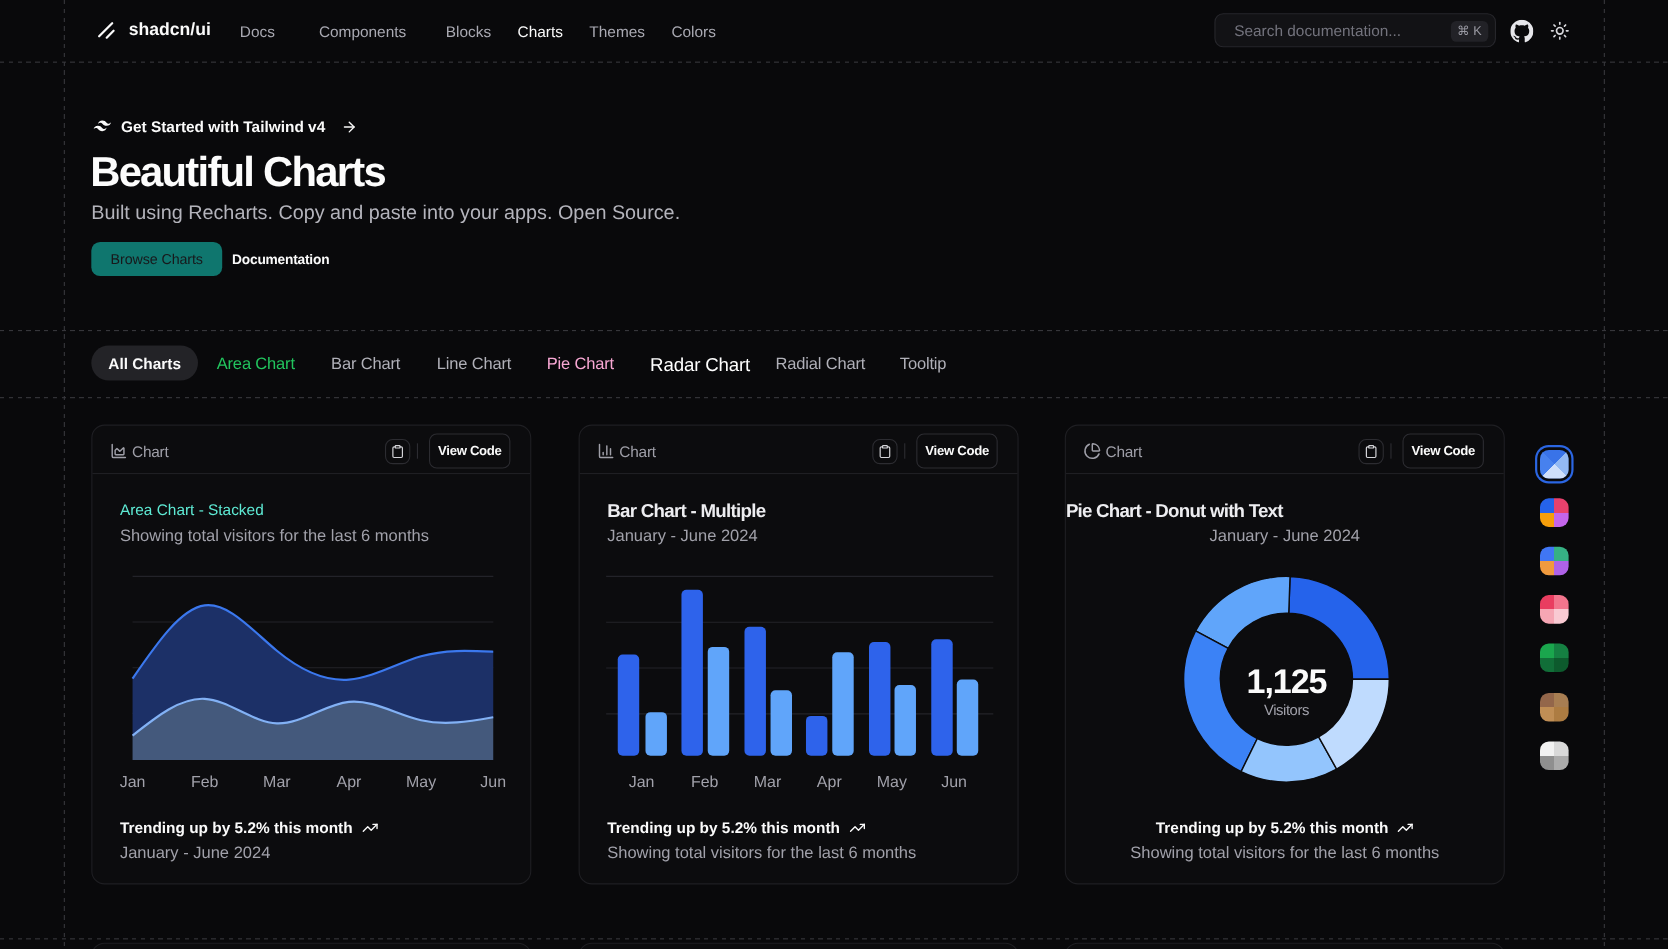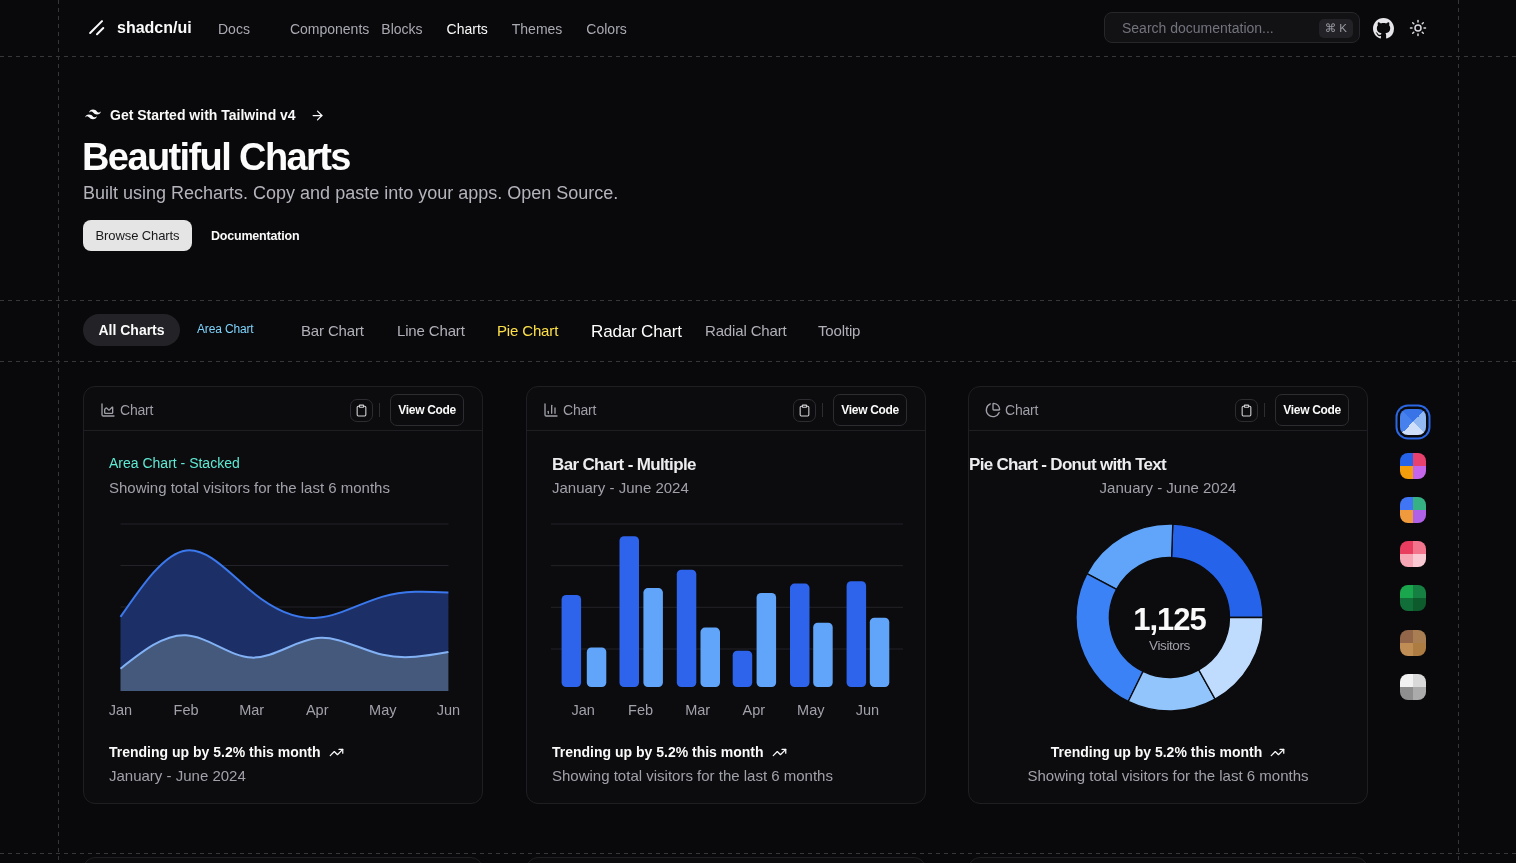--- a/index.html
+++ b/index.html
@@ -31,21 +31,21 @@
 <div class="hdash" style="top:361px"></div>
 <div class="hdash" style="top:853px"></div>
 
 <div class="abs" style="left:0;top:0;width:1516px;height:56px">
   <svg class="abs" style="left:87px;top:18px" width="20" height="20" viewBox="0 0 256 256">
     <line x1="208" y1="128" x2="128" y2="208" stroke="#fafafa" stroke-width="26" stroke-linecap="round"></line>
     <line x1="192" y1="40" x2="40" y2="192" stroke="#fafafa" stroke-width="26" stroke-linecap="round"></line>
   </svg>
   <div class="abs" style="left:117px;top:19px;font-size:16px;font-weight:700;color:#fafafa">shadcn/ui</div>
   <div class="abs nav" style="left:218px;top:21px;font-size:14px;color:#a9a9b2">
-    <span style="margin-right:40px">Docs</span><span style="margin-right:12px">Components</span><span style="margin-right:24px">Blocks</span><span style="margin-right:24px;color:#fafafa">Charts</span><span style="margin-right:24px">Themes</span><span>Colors</span>
+    <span style="margin-right:40px">Docs</span><span style="margin-right:36px">Components</span><span style="margin-right:24px">Blocks</span><span style="margin-right:24px;color:#fafafa">Charts</span><span style="margin-right:24px">Themes</span><span>Colors</span>
   </div>
 
   <div class="abs" style="left:1104px;top:12px;width:256px;height:31px;background:#121215;border:1px solid #26262b;border-radius:8px">
     <div class="abs" style="left:17px;top:6.5px;font-size:14px;color:#73737d">Search documentation...</div>
     <div class="abs" style="right:6px;top:5.5px;height:19px;background:#222227;border-radius:5px;padding:0 6px;display:flex;align-items:center;color:#9b9ba4;font-size:11.5px">⌘&nbsp;K</div>
   </div>
 
   <svg class="abs" style="left:1373px;top:18px" width="21" height="21" viewBox="0 0 16 16" fill="#e6e6ea">
     <path d="M8 0C3.58 0 0 3.58 0 8c0 3.54 2.29 6.53 5.47 7.59.4.07.55-.17.55-.38 0-.19-.01-.82-.01-1.49-2.01.37-2.53-.49-2.69-.94-.09-.23-.48-.94-.82-1.13-.28-.15-.68-.52-.01-.53.63-.01 1.08.58 1.23.82.72 1.21 1.87.87 2.33.66.07-.52.28-.87.51-1.07-1.78-.2-3.64-.89-3.64-3.95 0-.87.31-1.59.82-2.15-.08-.2-.36-1.02.08-2.12 0 0 .67-.21 2.2.82.64-.18 1.32-.27 2-.27.68 0 1.36.09 2 .27 1.53-1.04 2.2-.82 2.2-.82.44 1.1.16 1.92.08 2.12.51.56.82 1.27.82 2.15 0 3.07-1.87 3.75-3.65 3.95.29.25.54.73.54 1.48 0 1.07-.01 1.93-.01 2.2 0 .21.15.46.55.38A8.012 8.012 0 0 0 16 8c0-4.42-3.58-8-8-8z"></path>
   </svg>
@@ -66,28 +66,28 @@
 <svg class="abs" style="left:85px;top:109px" width="16" height="11" viewBox="0 0 54 33" fill="#fafafa">
   <path d="M27 0c-7.2 0-11.7 3.6-13.5 10.8 2.7-3.6 5.85-4.95 9.45-4.05 2.054.513 3.522 2.004 5.147 3.653C30.744 13.09 33.808 16.2 40.5 16.2c7.2 0 11.7-3.6 13.5-10.8-2.7 3.6-5.85 4.95-9.45 4.05-2.054-.513-3.522-2.004-5.147-3.653C36.756 3.11 33.692 0 27 0zM13.5 16.2C6.3 16.2 1.8 19.8 0 27c2.7-3.6 5.85-4.95 9.45-4.05 2.054.514 3.522 2.004 5.147 3.653C17.244 29.29 20.308 32.4 27 32.4c7.2 0 11.7-3.6 13.5-10.8-2.7 3.6-5.85 4.95-9.45 4.05-2.054-.513-3.522-2.004-5.147-3.653C23.256 19.31 20.192 16.2 13.5 16.2z"></path>
 </svg>
 <div class="abs" style="left:110px;top:107px;font-size:14px;font-weight:600;color:#fafafa">Get Started with Tailwind v4</div>
 <svg class="abs" style="left:310px;top:108px" width="15" height="15" viewBox="0 0 24 24" fill="none" stroke="#fafafa" stroke-width="2" stroke-linecap="round" stroke-linejoin="round">
   <path d="M5 12h14"></path>
     <path d="m12 5 7 7-7 7"></path>
 </svg>
 <div class="abs" style="left:82px;top:136px;font-size:38px;font-weight:800;letter-spacing:-1.6px;color:#fcfcfc">Beautiful Charts</div>
 <div class="abs" style="left:83px;top:183px;font-size:18px;color:#b4b4bc">Built using Recharts. Copy and paste into your apps. Open Source.</div>
-<div class="abs" style="left:83px;top:220px;width:109px;height:31px;background:#e5e5e5;border-radius:8px;display:flex;align-items:center;justify-content:center;font-size:13px;font-weight:500;letter-spacing:-0.1px;color:#18181b">Browse Charts</div>
+<div class="abs" style="left:83px;top:220px;width:119px;height:31px;background:#0f766e;border-radius:8px;display:flex;align-items:center;justify-content:center;font-size:13px;font-weight:500;letter-spacing:-0.1px;color:#18181b">Browse Charts</div>
 <div class="abs" style="left:211px;top:220px;height:31px;display:flex;align-items:center;font-size:12.5px;font-weight:600;letter-spacing:-0.2px;color:#fafafa">Documentation</div>
 
 <div class="abs" style="left:83px;top:314px;width:97px;height:32px;background:#232327;border-radius:16px;display:flex;align-items:center;justify-content:center;font-size:14px;font-weight:600;color:#fafafa">All Charts</div>
-<div class="abs tabtxt" style="left:197px;top:322px;font-size:12px;letter-spacing:-0.15px;color:#7dd3fc">Area Chart</div>
+<div class="abs tabtxt" style="left:197px;top:322px;font-size:15px;letter-spacing:-0.15px;color:#22c55e">Area Chart</div>
 <div class="abs tabtxt" style="left:301px;top:322px;font-size:15px;letter-spacing:-0.15px;color:#b0b0b8">Bar Chart</div>
 <div class="abs tabtxt" style="left:397px;top:322px;font-size:15px;letter-spacing:-0.15px;color:#b0b0b8">Line Chart</div>
-<div class="abs tabtxt" style="left:497px;top:322px;font-size:15px;letter-spacing:-0.15px;color:#fde047">Pie Chart</div>
+<div class="abs tabtxt" style="left:497px;top:322px;font-size:15px;letter-spacing:-0.15px;color:#f9a8d4">Pie Chart</div>
 <div class="abs tabtxt" style="left:591px;top:322px;font-size:17px;letter-spacing:-0.15px;color:#ffffff">Radar Chart</div>
 <div class="abs tabtxt" style="left:705px;top:322px;font-size:15px;letter-spacing:-0.15px;color:#b0b0b8">Radial Chart</div>
 <div class="abs tabtxt" style="left:818px;top:322px;font-size:15px;letter-spacing:-0.15px;color:#b0b0b8">Tooltip</div>
 
 <div class="card" style="left:83px">
   <div class="chead">
     <svg width="16" height="16" viewBox="0 0 24 24" fill="none" stroke="#9f9fa8" stroke-width="2" stroke-linecap="round" stroke-linejoin="round">
         <path d="M3 3v16a2 2 0 0 0 2 2h16"></path>
         <path d="M7 11.207a.5.5 0 0 1 .146-.353l2-2a.5.5 0 0 1 .708 0l3.292 3.292a.5.5 0 0 0 .708 0l4.292-4.292a.5.5 0 0 1 .854.353V16a1 1 0 0 1-1 1H8a1 1 0 0 1-1-1z"></path>
       </svg>

